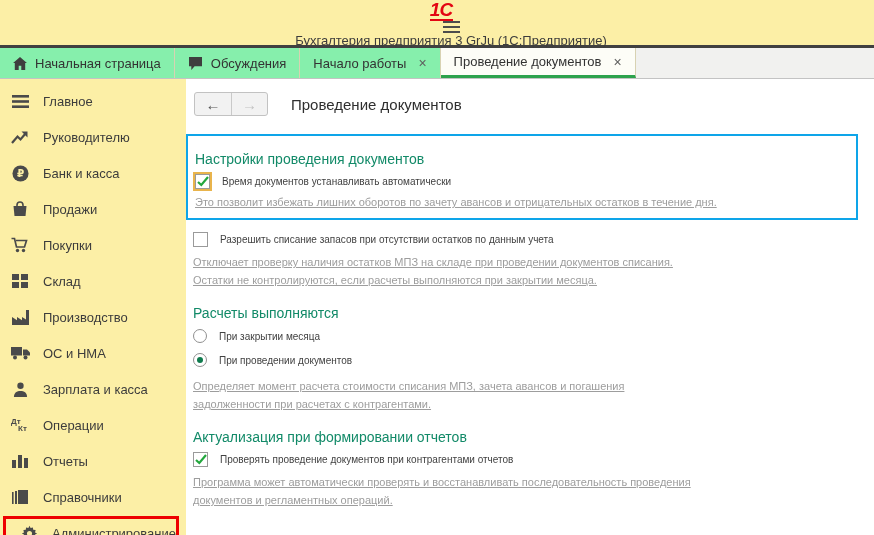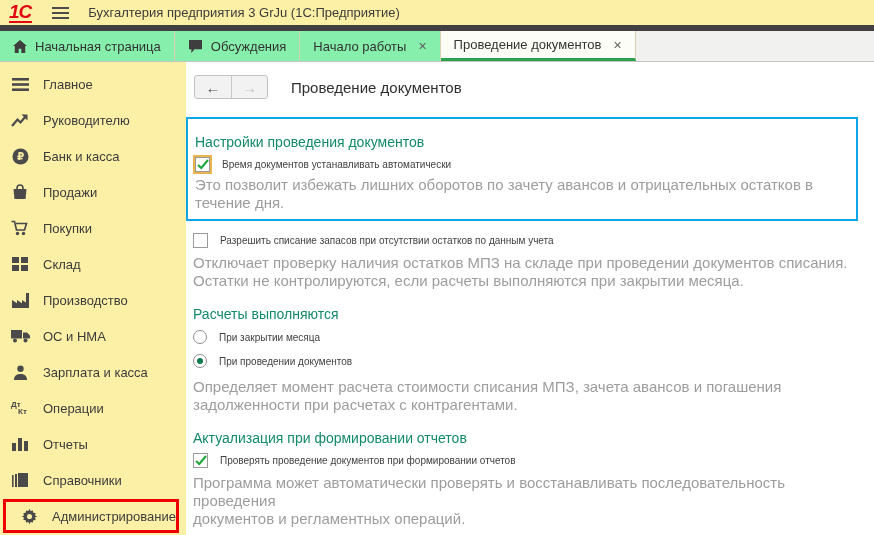--- a/index.html
+++ b/index.html
@@ -3,22 +3,22 @@
 <meta charset="utf-8">
 <style>
   * { box-sizing: border-box; margin: 0; padding: 0; }
   html,body { width: 874px; height: 535px; }
   body {
     font-family: "Liberation Sans", "DejaVu Sans", sans-serif;
     background: #fff; overflow: hidden; color: #3f3f3f;
   }
   
   .topbar {
-    height: 31px; background: #fcefa6; display: flex; align-items: center;
-    border-bottom: 6px solid #404040; padding-left: 9px;
+    height: 48px; background: #fcefa6; display: flex; align-items: center;
+    border-bottom: 3px solid #404040; padding-left: 9px; flex-direction: column;
   }
   .logo {
     color: #e30613; font-style: italic; font-weight: 800; font-size: 19px;
     border-bottom: 2px solid #e30613; line-height: 19px; padding: 0 1px 0 0; letter-spacing: -1px;
   }
   .burger { margin-left: 20px; width: 17px; display: flex; flex-direction: column; gap: 3px; cursor: pointer; }
   .burger i { display: block; height: 2px; background: #4c4c4c; }
   .app-title { margin-left: 19px; font-size: 13px; color: #3c3c3c; }
   
   .tabbar { height: 31px; background: #f1f1ef; display: flex; border-bottom: 1px solid #c3c3c3; }
@@ -58,21 +58,21 @@
   .green-head { font-size: 14px; font-weight: 400; color: #128a68; margin: 3px 0 7px; }
   .ctl-row { display: flex; align-items: center; gap: 12px; font-size: 10px; color: #424242; cursor: pointer; }
   .checkbox {
     width: 15px; height: 15px; border: 1px solid #9a9a9a; background: #fff;
     display: flex; align-items: center; justify-content: center; flex: 0 0 auto;
   }
   .checkbox.focused { outline: 2px solid #e9b44c; outline-offset: 0px; }
   .radio { width: 14px; height: 14px; border: 1px solid #8f8f8f; border-radius: 50%;
            background: #fff; position: relative; flex: 0 0 auto; }
   .radio.selected::after { content: ""; position: absolute; inset: 3px; border-radius: 50%; background: #0f7a4d; }
-  .hint { font-size: 15px; color: #9d9d9d; line-height: 18px; }
+  .hint { font-size: 11px; color: #9d9d9d; line-height: 18px; text-decoration: underline; }
   .mt4 { margin-top: 4px; } .mt6 { margin-top: 6px; } .mt8 { margin-top: 8px; }
   .mt10 { margin-top: 10px; } .mt12 { margin-top: 12px; } .mt16 { margin-top: 16px; }
 </style>
 </head>
 <body>
 
 <div class="topbar">
   <span class="logo">1С</span>
   <span class="burger">
       <i></i>
@@ -281,19 +281,19 @@
       <div class="hint mt10">Определяет момент расчета стоимости списания МПЗ, зачета авансов и погашения</div>
       <div class="hint">задолженности при расчетах с контрагентами.</div>
 
       <div class="green-head mt16">Актуализация при формировании отчетов</div>
       <div class="ctl-row">
         <span class="checkbox">
           <svg width="12" height="11" viewBox="0 0 12 11">
               <polyline points="1,6 4.3,9 11,1" stroke="#23a73d" stroke-width="2.2" fill="none"></polyline>
             </svg>
         </span>
-        <span>Проверять проведение документов при формировании отчетов</span>
+        <span>Проверять проведение документов при контрагентами отчетов</span>
       </div>
       <div class="hint mt6">Программа может автоматически проверять и восстанавливать последовательность проведения</div>
       <div class="hint">документов и регламентных операций.</div>
     </div>
   </div>
 </div>
 
 </body></html>

